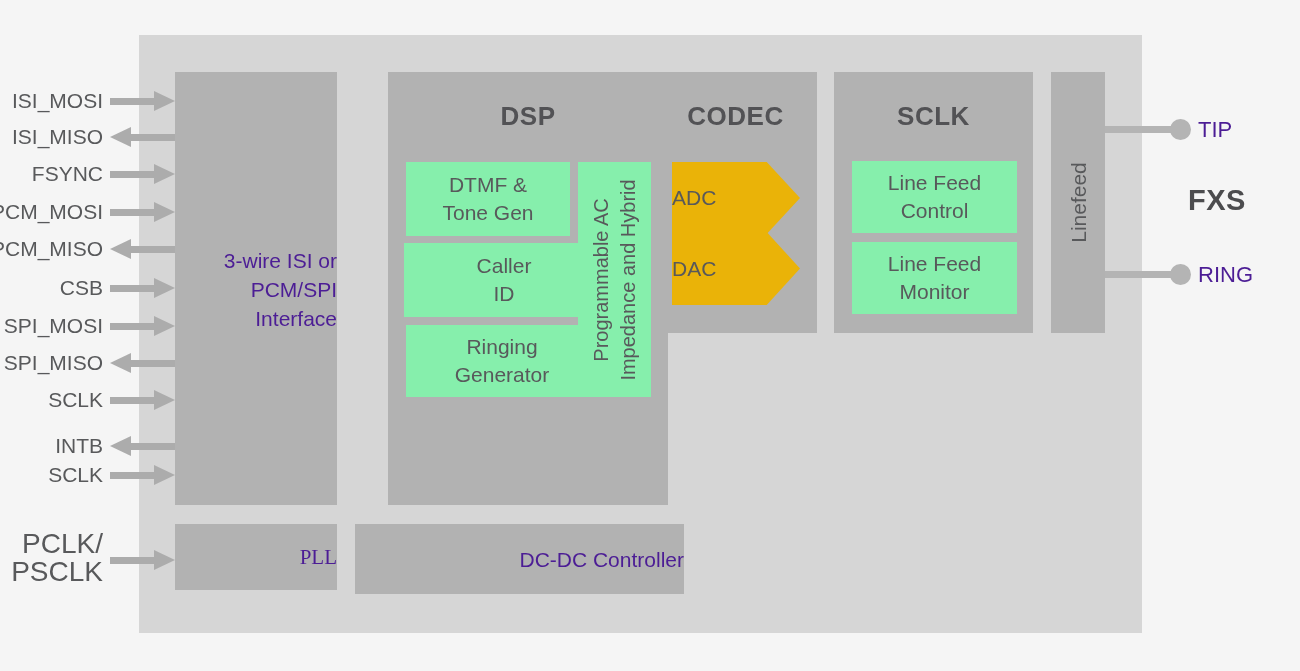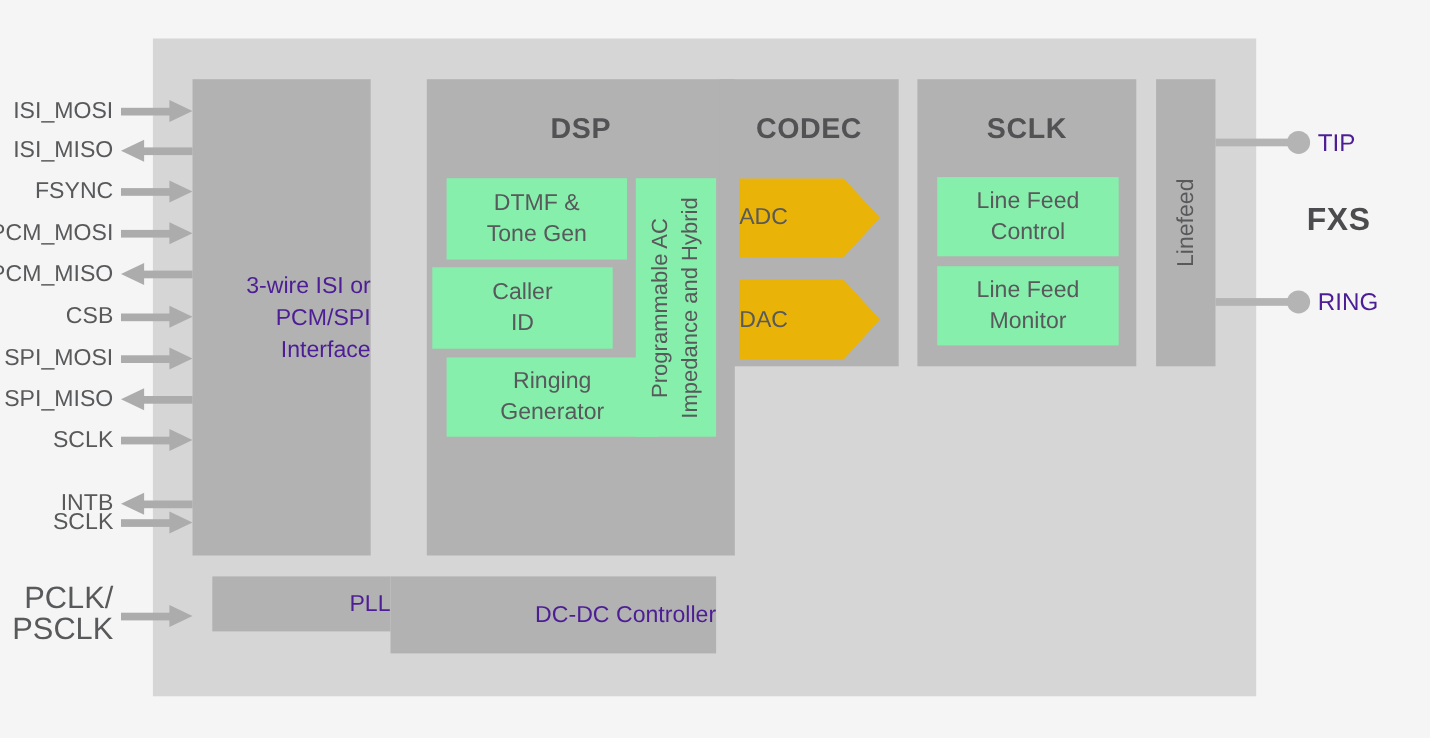--- a/index.html
+++ b/index.html
@@ -85,61 +85,61 @@
   <div class="block" style="left:36px;top:37px;width:162px;height:433px;">
     <div class="block-label">3-wire ISI or
 PCM/SPI
 Interface</div>
   </div>
 
   <div class="block" style="left:216px;top:37px;width:280px;height:433px;margin-left:33px;">
     <div class="block-title">DSP</div>
     <div class="whitebox" style="left:18px;top:90px;width:164px;height:74px;">DTMF &amp;
 Tone Gen</div>
-    <div class="whitebox" style="left:5px;top:171px;width:164px;height:74px;">Caller
+    <div class="whitebox" style="left:16px;top:171px;width:164px;height:74px;padding-left:18px;">Caller
 ID</div>
     <div class="whitebox" style="left:18px;top:253px;width:192px;height:72px;">Ringing
 Generator</div>
     <div class="whitebox" style="left:190px;top:90px;width:73px;height:235px;">
       <div class="vert-label">
         <span>Programmable AC
 Impedance and Hybrid</span>
       </div>
     </div>
   </div>
 
   <div class="block" style="left:515px;top:37px;width:163px;height:261px;">
     <div class="block-title">CODEC</div>
     <div class="pentagon" style="left:18px;top:90px;width:128px;height:72px;">
       <span>ADC</span>
     </div>
-    <div class="pentagon" style="left:18px;top:182px;width:128px;height:73px;">
+    <div class="pentagon" style="left:18px;top:160px;width:128px;height:73px;">
       <span>DAC</span>
     </div>
   </div>
 
   <div class="block" style="left:695px;top:37px;width:199px;height:261px;">
     <div class="block-title">SCLK</div>
     <div class="whitebox" style="left:18px;top:89px;width:165px;height:72px;">Line Feed
 Control</div>
     <div class="whitebox" style="left:18px;top:170px;width:165px;height:72px;">Line Feed
 Monitor</div>
   </div>
 
   <div class="block" style="left:912px;top:37px;width:54px;height:261px;">
     <div class="vert-label">
       <span style="font-size:21px;">Linefeed</span>
     </div>
   </div>
 
-  <div class="block" style="left:54px;top:489px;width:162px;height:50px;">
+  <div class="block" style="left:36px;top:489px;width:162px;height:66px;font-family:Liberation Serif, serif;">
     <div class="block-label">PLL</div>
   </div>
 
-  <div class="block" style="left:216px;top:489px;width:296px;height:70px;">
+  <div class="block" style="left:216px;top:489px;width:329px;height:70px;">
     <div class="block-label">DC-DC Controller</div>
   </div>
 </div>
 
 <div class="sig-row" style="top:88px">
   <span class="sig-label">ISI_MOSI</span>
   <span class="sig-arrow in">
       <i class="shaft"></i>
       <i class="head"></i>
     </span>
@@ -193,21 +193,21 @@
       <i class="head"></i>
     </span>
 </div>
 <div class="sig-row" style="top:387px">
   <span class="sig-label">SCLK</span>
   <span class="sig-arrow in">
       <i class="shaft"></i>
       <i class="head"></i>
     </span>
 </div>
-<div class="sig-row" style="top:445px">
+<div class="sig-row" style="top:433px">
   <span class="sig-label">INTB</span>
   <span class="sig-arrow out">
       <i class="shaft"></i>
       <i class="head"></i>
     </span>
 </div>
 <div class="sig-row" style="top:462px">
   <span class="sig-label">SCLK</span>
   <span class="sig-arrow in">
       <i class="shaft"></i>

